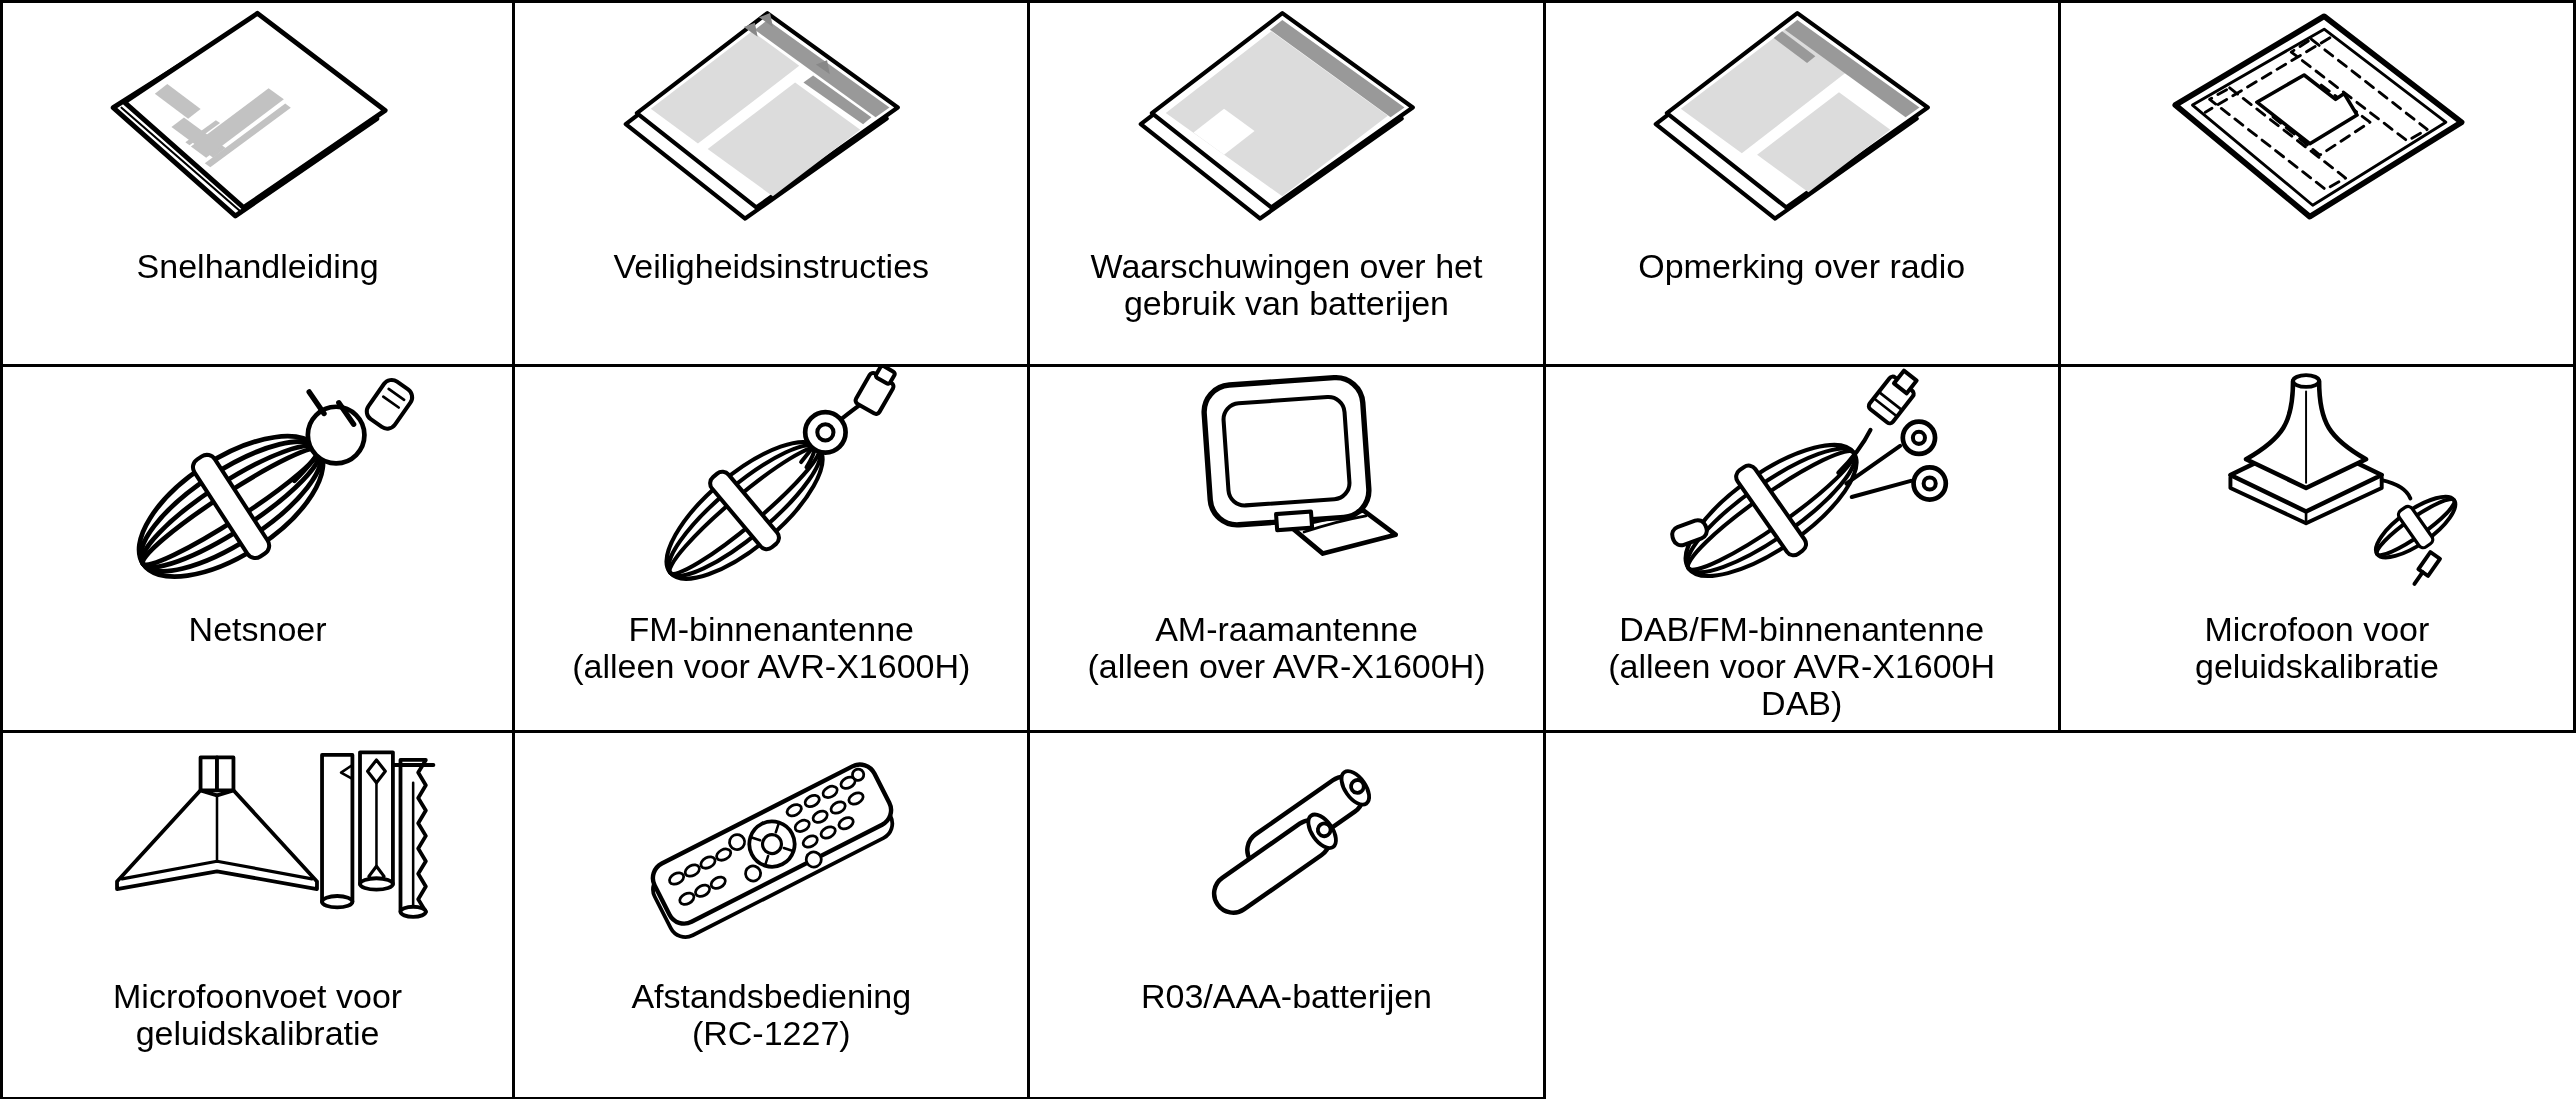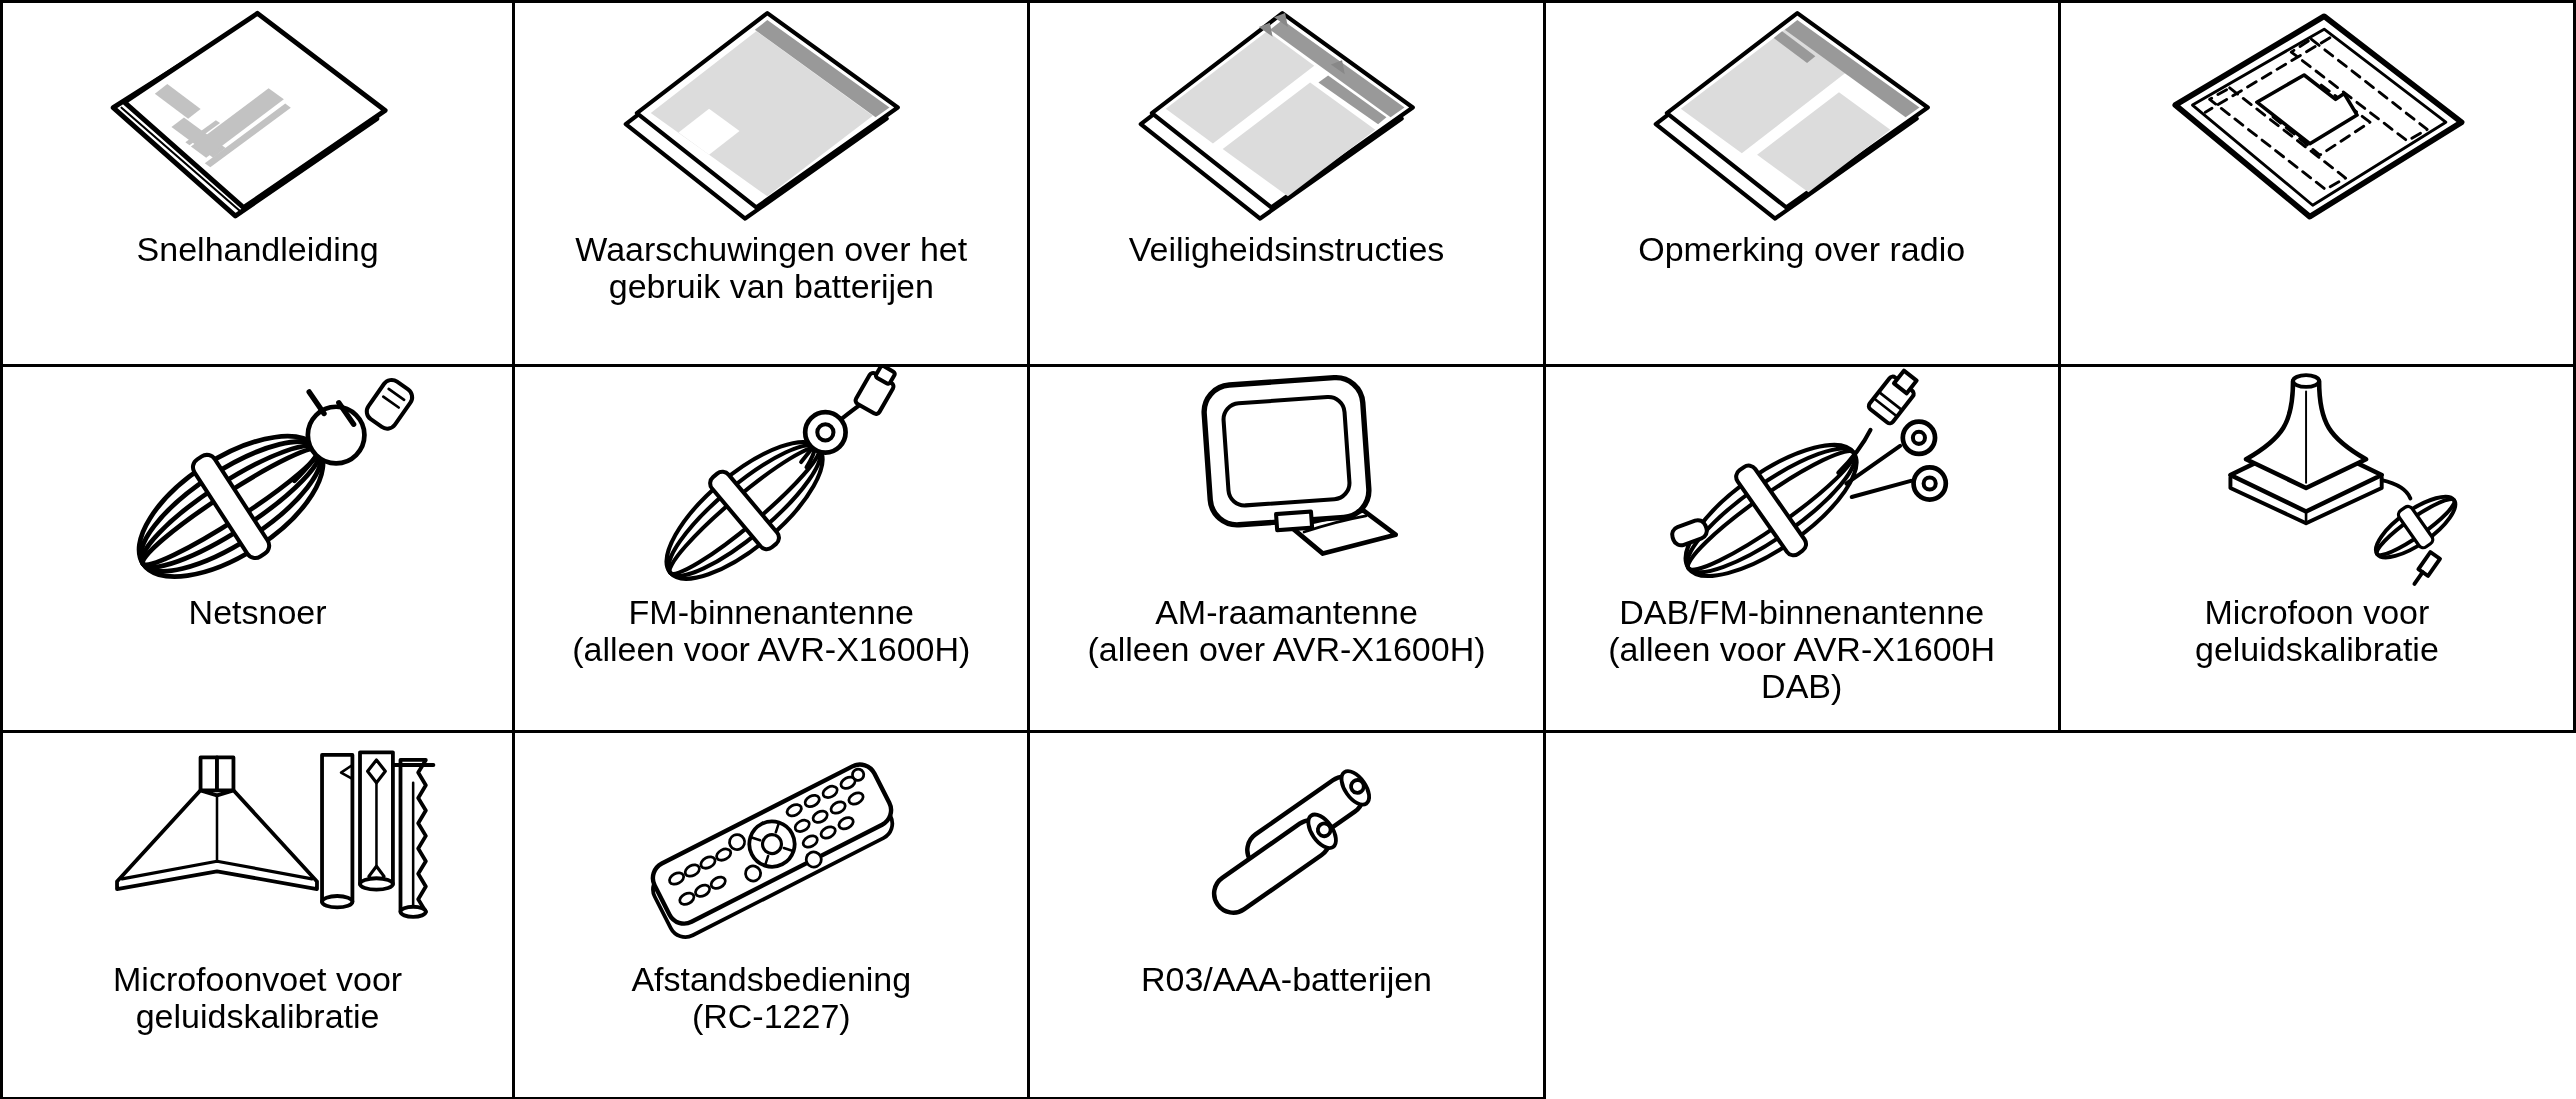--- a/index.html
+++ b/index.html
@@ -9,21 +9,21 @@
     display:grid;
     grid-template-columns:repeat(5,1fr);
     grid-template-rows:repeat(3,1fr);
     background:#fff;
     font-family:"Liberation Sans","DejaVu Sans",sans-serif;
   }
   .cell{
     border-right:3.1px solid #000;
     border-bottom:3.1px solid #000;
     display:flex;flex-direction:column;align-items:flex-start;
-    overflow:hidden;background:#fff;
+    overflow:hidden;background:#fff;gap:17px;
   }
   .cell.bt{border-top:3.1px solid #000;}
   .cell.bl{border-left:3.1px solid #000;}
   .cell.empty{border:none;}
   .art{
     height:226px;width:100%;
     display:flex;align-items:center;justify-content:center;
     flex:none;
   }
   .label{
@@ -59,50 +59,50 @@
     <div class="label">Snelhandleiding</div>
   </div>
 
   <div class="cell bt">
     <div class="art">
       <svg width="329" height="229" viewBox="0 0 230 165">
         <g stroke="#000" stroke-width="3" fill="#fff" stroke-linejoin="round" stroke-linecap="round">
           <path d="M104,16 L198,84 L96,156 L10,88 Z"></path>
           <path d="M112,8 L206,76 L104,148 L18,80 Z"></path>
         </g>
-        <path d="M104,21 L188,82 L112,140 L28,80 Z" fill="#dcdcdc" stroke="none"></path>
-        <path d="M70,77 L92,93 L70,110 L48,94 Z" fill="#fff" stroke="none"></path>
-        <path d="M112,13 L200,76 L190,83 L103,20 Z" fill="#999" stroke="none"></path>
-      </svg>
-    </div>
-    <div class="label">Waarschuwingen over het
-gebruik van batterijen</div>
-  </div>
-
-  <div class="cell bt">
-    <div class="art">
-      <svg width="329" height="229" viewBox="0 0 230 165">
-        <g stroke="#000" stroke-width="3" fill="#fff" stroke-linejoin="round" stroke-linecap="round">
-          <path d="M104,16 L198,84 L96,156 L10,88 Z"></path>
-          <path d="M112,8 L206,76 L104,148 L18,80 Z"></path>
-        </g>
         <g fill="#dcdcdc" stroke="none">
           <path d="M101,21 L135,46 L62,102 L28,77 Z"></path>
           <path d="M132,58 L179,92 L116,140 L69,106 Z"></path>
         </g>
         <g fill="#999" stroke="none">
           <path d="M112,13 L200,76 L190,83 L103,20 Z"></path>
           <path d="M145,53 L187,83 L181,88 L138,58 Z"></path>
           <path d="M95,18 l10,7 l-2,-10 z" fill="#888"></path>
           <path d="M106,11 l10,7 l-2,-10 z" fill="#888"></path>
           <path d="M147,45 l10,7 l-2,-10 z" fill="#888"></path>
         </g>
       </svg>
     </div>
     <div class="label">Veiligheidsinstructies</div>
+  </div>
+
+  <div class="cell bt">
+    <div class="art">
+      <svg width="329" height="229" viewBox="0 0 230 165">
+        <g stroke="#000" stroke-width="3" fill="#fff" stroke-linejoin="round" stroke-linecap="round">
+          <path d="M104,16 L198,84 L96,156 L10,88 Z"></path>
+          <path d="M112,8 L206,76 L104,148 L18,80 Z"></path>
+        </g>
+        <path d="M104,21 L188,82 L112,140 L28,80 Z" fill="#dcdcdc" stroke="none"></path>
+        <path d="M70,77 L92,93 L70,110 L48,94 Z" fill="#fff" stroke="none"></path>
+        <path d="M112,13 L200,76 L190,83 L103,20 Z" fill="#999" stroke="none"></path>
+      </svg>
+    </div>
+    <div class="label">Waarschuwingen over het
+gebruik van batterijen</div>
   </div>
 
   <div class="cell bt">
     <div class="art">
       <svg width="329" height="229" viewBox="0 0 230 165">
         <g stroke="#000" stroke-width="3" fill="#fff" stroke-linejoin="round" stroke-linecap="round">
           <path d="M104,16 L198,84 L96,156 L10,88 Z"></path>
           <path d="M112,8 L206,76 L104,148 L18,80 Z"></path>
         </g>
         <g fill="#dcdcdc" stroke="none">

